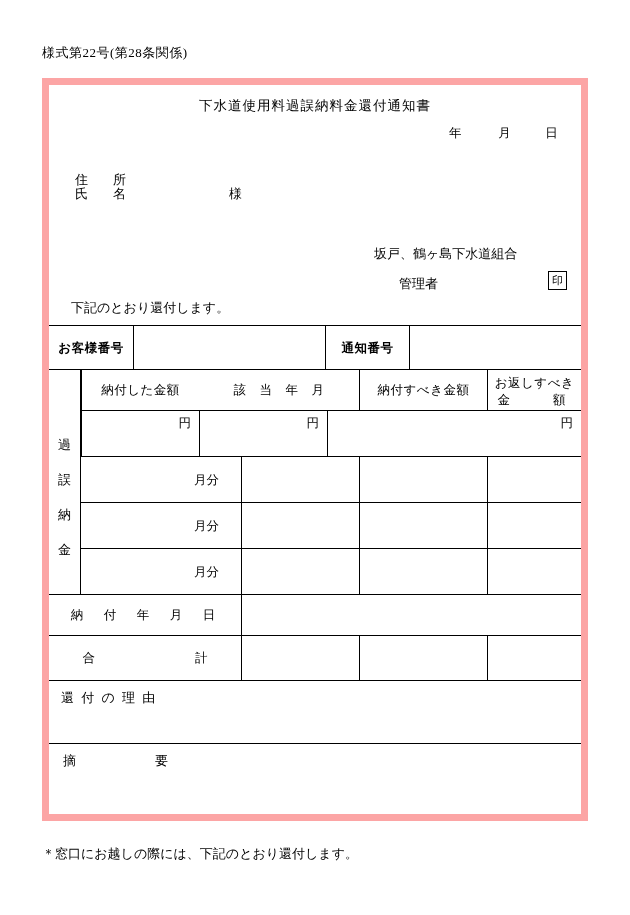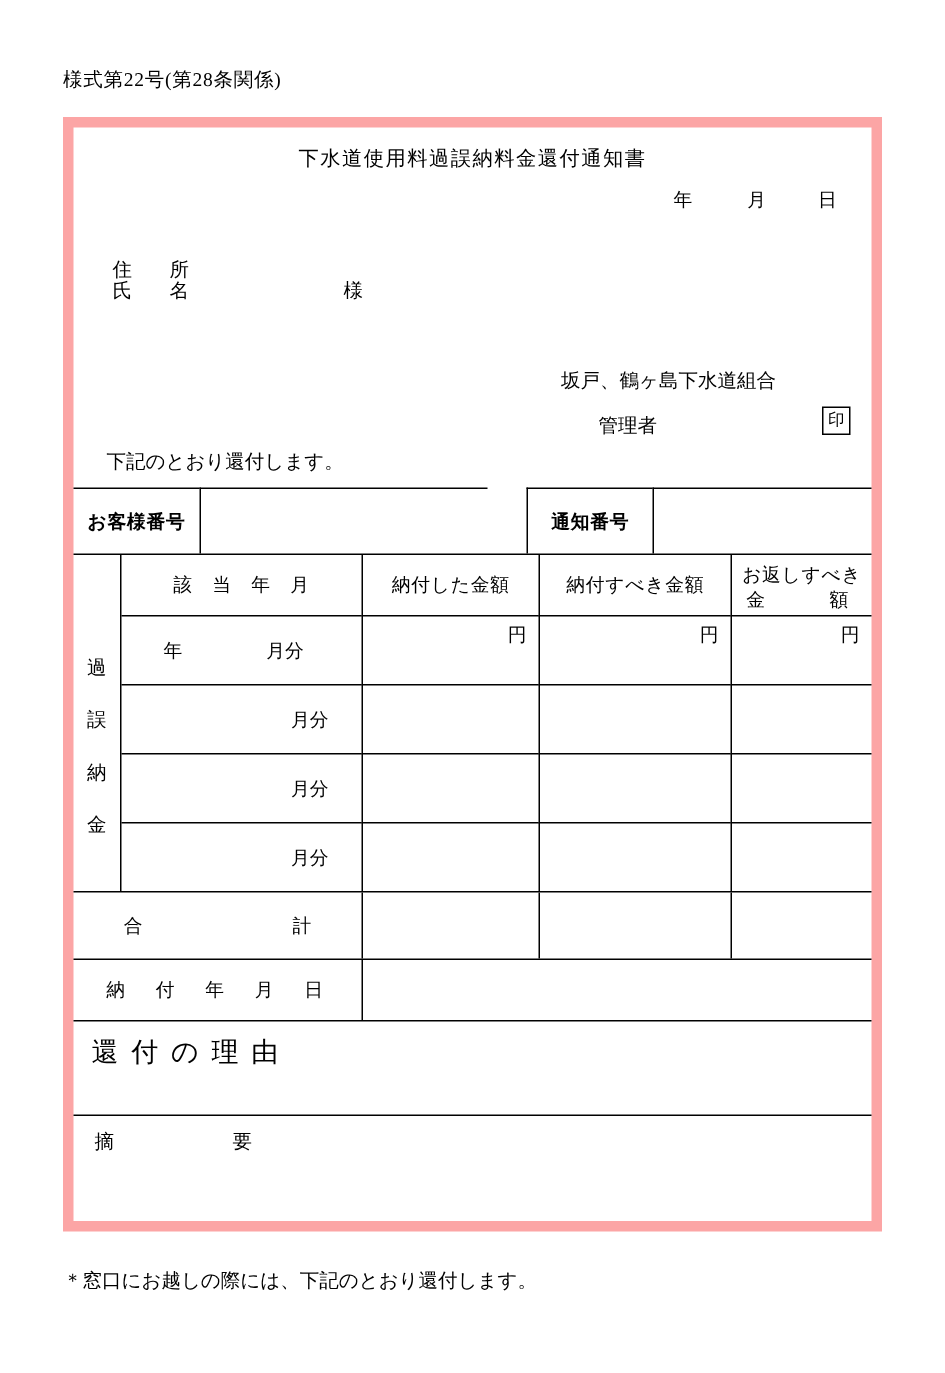--- a/index.html
+++ b/index.html
@@ -127,21 +127,20 @@
     text-align: center;
     letter-spacing: 0.5px;
   }
   .cust-value { width: 192px; height: 44px; }
   .notice-label {
     width: 84px;
     height: 44px;
     line-height: 44px;
     text-align: center;
     letter-spacing: 0.5px;
-    margin-left: 26px;
   }
   .notice-value { flex: 1; height: 44px; }
 
   
   .table-area { display: flex; border-top: 1px solid #000; }
   .vert-label {
     width: 32px;
     border-right: 1px solid #000;
     box-sizing: border-box;
     display: flex;
@@ -214,21 +213,21 @@
     text-align: center;
     line-height: 40px;
     letter-spacing: 4px;
   }
   .pay-blank { flex: 1; }
 
   .reason-block {
     border-top: 1px solid #000;
     height: 62px;
     position: relative;
-    font-size: 18px;
+    font-size: 13px;
     text-align: center;
   }
   .reason-block .lbl { position: absolute; left: 12px; top: 8px; letter-spacing: 2px; }
   .summary-block {
     border-top: 1px solid #000;
     height: 70px;
     position: relative;
     font-size: 13px;
   }
   .summary-block .lbl { position: absolute; left: 14px; top: 8px; letter-spacing: 10px; }
@@ -280,35 +279,30 @@
       <div class="vert-label">
         <span>過</span>
         <span>誤</span>
         <span>納</span>
         <span>金</span>
       </div>
 
       <div class="table-main">
 
         <div class="trow head-row">
+          <div class="tcell c-paid bl2">納付した金額</div>
           <div class="tcell c-period">該　当　年　月</div>
-          <div class="tcell c-paid bl2">納付した金額</div>
           <div class="tcell c-should bl2">納付すべき金額</div>
           <div class="tcell c-refund bl2 head-two-line">
             <span class="l1">お返しすべき</span>
             <span class="l2">金　　額</span>
           </div>
         </div>
 
         <div class="trow data-row">
-          <div class="tcell c-period bt">
-            <span class="period-text">
-              <span>年</span><span class="gap"></span><span>月分</span>
-            </span>
-          </div>
           <div class="tcell c-paid bt bl2">
             <span class="yen">円</span>
           </div>
           <div class="tcell c-should bt bl2">
             <span class="yen">円</span>
           </div>
           <div class="tcell c-refund bt bl2">
             <span class="yen">円</span>
           </div>
         </div>
@@ -334,34 +328,34 @@
         <div class="trow data-row">
           <div class="tcell c-period bt">
             <span class="month-only">月分</span>
           </div>
           <div class="tcell c-paid bt bl2"></div>
           <div class="tcell c-should bt bl2"></div>
           <div class="tcell c-refund bt bl2"></div>
         </div>
 
       </div>
+    </div>
+
+    <div class="trow pay-row" style="border-top:1px solid #000;">
+      <div class="tcell pay-label" style="width:192px;">納　付　年　月　日</div>
+      <div class="tcell pay-blank bl2"></div>
     </div>
 
     <div class="trow sum-row" style="border-top:1px solid #000;">
       <div class="tcell sum-label" style="width:192px;">合　　　　計</div>
       <div class="tcell c-paid bl2"></div>
       <div class="tcell c-should bl2"></div>
       <div class="tcell c-refund bl2"></div>
     </div>
 
-    <div class="trow pay-row" style="border-top:1px solid #000;">
-      <div class="tcell pay-label" style="width:192px;">納　付　年　月　日</div>
-      <div class="tcell pay-blank bl2"></div>
-    </div>
-
     <div class="reason-block">
       <span class="lbl">還 付 の 理 由</span>
     </div>
 
     <div class="summary-block">
       <span class="lbl">摘　　　要</span>
     </div>
 
   </div>
 

